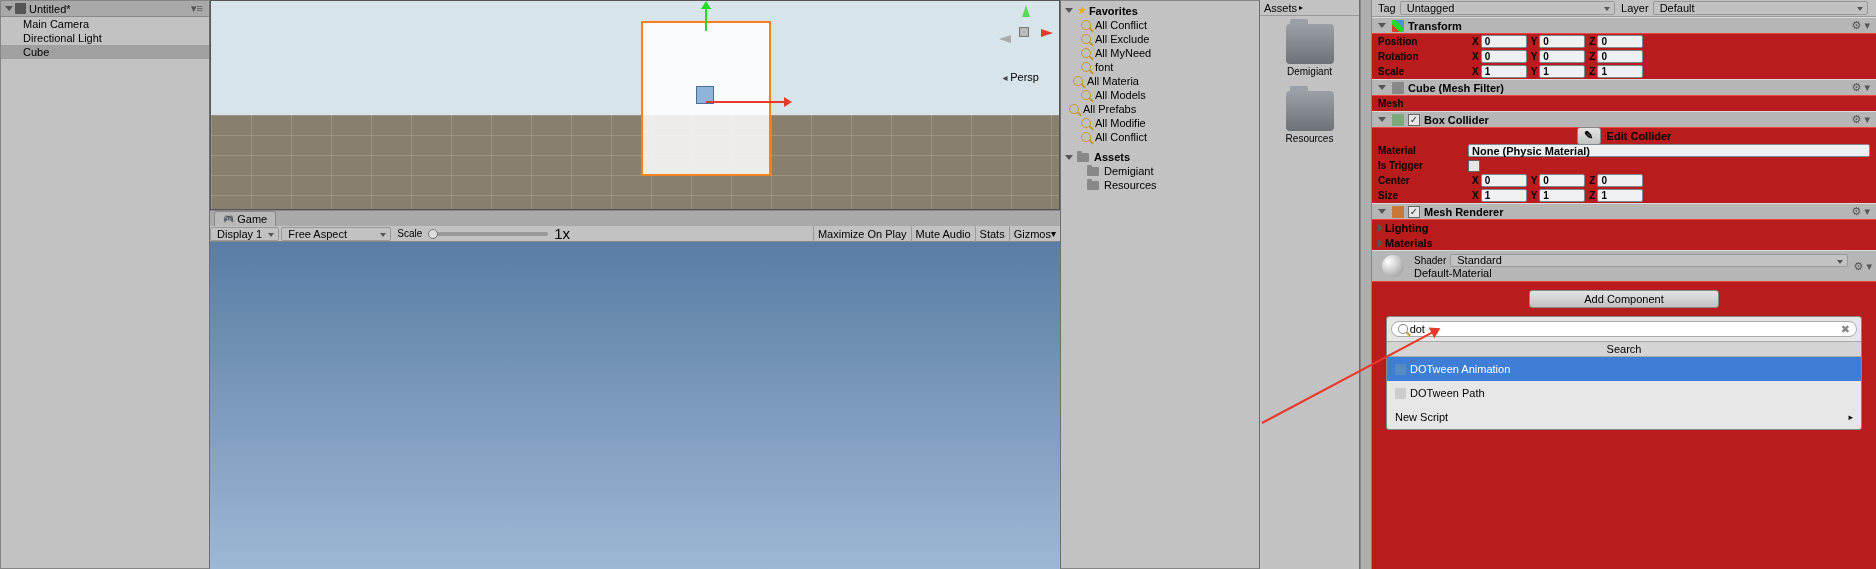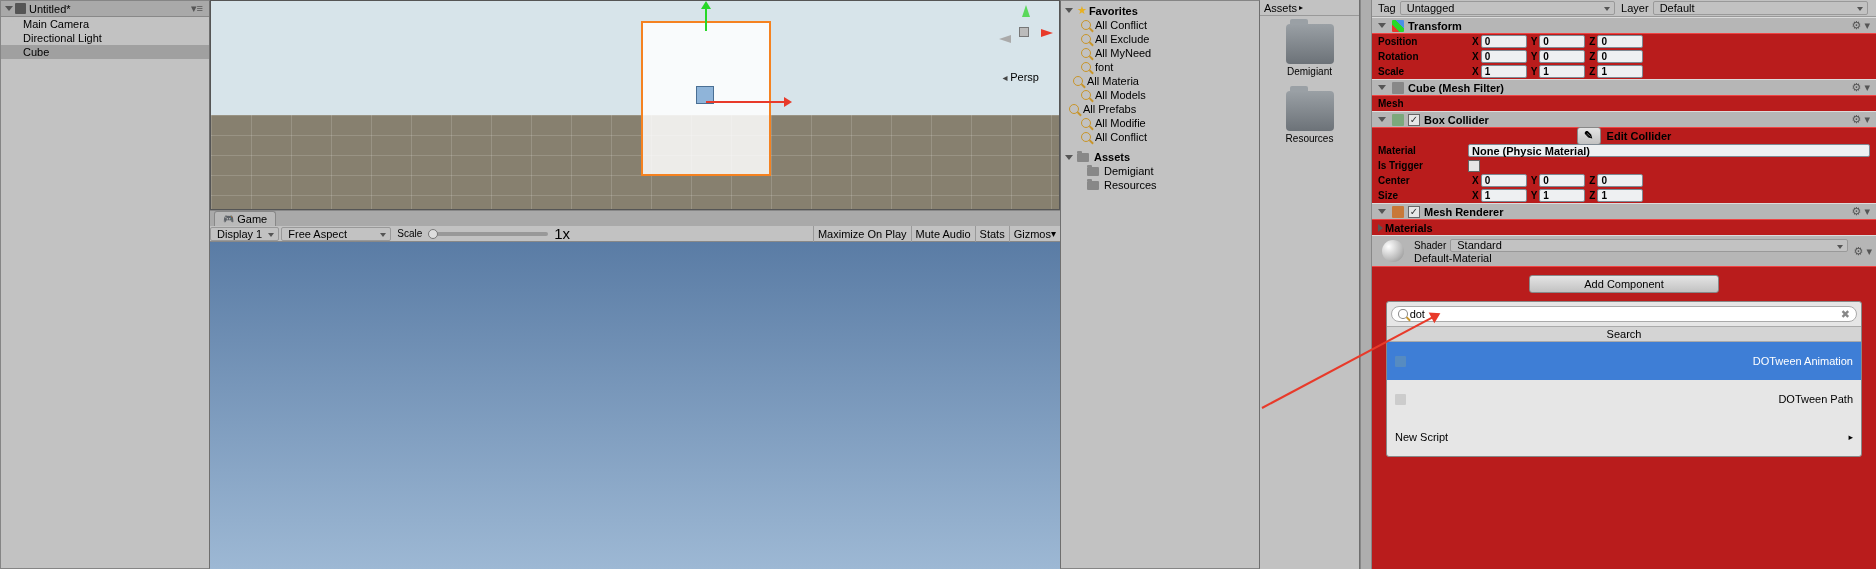--- a/index.html
+++ b/index.html
@@ -77,21 +77,21 @@
 .field{ display:flex; align-items:center; padding:0 6px; height:15px;font-weight:bold;}
 .lbl{ width:90px; font-size:10px; }
 .inp{ flex:1; background:#eef0f2; border:1px solid #7e8a94; height:13px; padding:0 3px; font-size:10px; border-radius:2px;}
 .inpSm{ width:46px; background:#eef0f2; border:1px solid #7e8a94; height:13px; padding:0 3px; font-size:10px; border-radius:2px; margin-left:2px;}
 .axLbl{ font-size:10px; margin-left:4px;}
 .btn{ background:linear-gradient(#e4e4e4,#c2c2c2); border:1px solid #888; border-radius:3px; height:18px; padding:0 10px; font-size:11px; display:flex; align-items:center; justify-content:center;}
 .wideBtn{ width:190px; margin:8px auto;}
 .dropList{ margin:4px 14px 0 14px; background:#e6e6e6; border:1px solid #888; border-radius:3px;}
 .dropList .srch{ margin:4px; display:flex; align-items:center; background:#fff; border:1px solid #aaa; border-radius:8px; height:16px; padding:0 6px;}
 .dropList .hdr{ background:#d4d4d4; text-align:center; padding:1px; border-top:1px solid #aaa; border-bottom:1px solid #aaa;}
-.dropList .li{ padding:13px 8px; display:flex; align-items:center; gap:4px;justify-content:space-between;}
+.dropList .li{ padding:6px 8px; display:flex; align-items:center; gap:4px;}
 .dropList .li.sel{ background:#3e7ed6; color:#fff;}
 .dropList .li.sel *{color:#fff;}
 .csIco{display:inline-block;width:11px;height:11px;background:#568bc1;border-radius:1px;}
 .arrow { position:absolute; width:180px; height:2px; background:#e83a2a; transform-origin:left center;}
 .arrow::after{content:'';position:absolute;right:-2px;top:-5px;border-top:6px solid transparent;border-bottom:6px solid transparent;border-left:10px solid #e83a2a;}
 .compIco{display:inline-block;width:12px;height:12px;border-radius:1px;vertical-align:middle;}
 .tIco{background:linear-gradient(45deg,#e83a2a 33%,#27d827 33% 66%,#4a8fe8 66%);}
 .mIco{background:#888;position:relative;}
 .gear{margin-left:auto;font-size:11px;color:#555;}
 input{font:inherit;border:none;background:transparent;outline:none;width:100%;}
@@ -337,20 +337,24 @@
 
   <div class="irow compHdr">
       <span class="fold"></span>
       <span class="compIco" style="background:#c87838"></span>
       <span class="cbox ck"></span>
       <b>Mesh Renderer</b>
       <span class="gear">⚙ ▾</span>
     </div>
   <div class="field">
       <span class="foldr"></span>
+      <span>Lighting</span>
+    </div>
+  <div class="field">
+      <span class="foldr"></span>
       <span>Materials</span>
     </div>
 
   <div class="irow compHdr" style="height:auto;padding:2px 4px">
     <div class="matBall"></div>
     <div style="flex:1">
       <div style="display:flex;align-items:center;gap:4px">
           <span style="font-size:10px">Shader</span>
           <div class="drp" style="flex:1;height:13px">
             <span>Standard</span>

